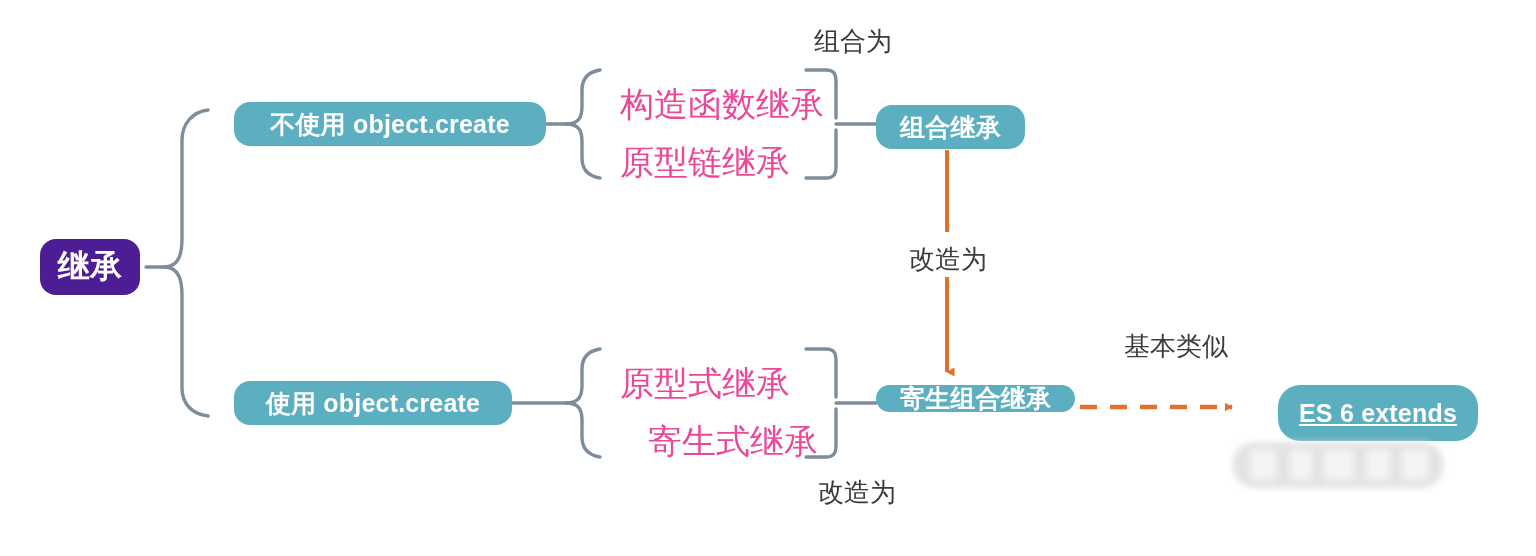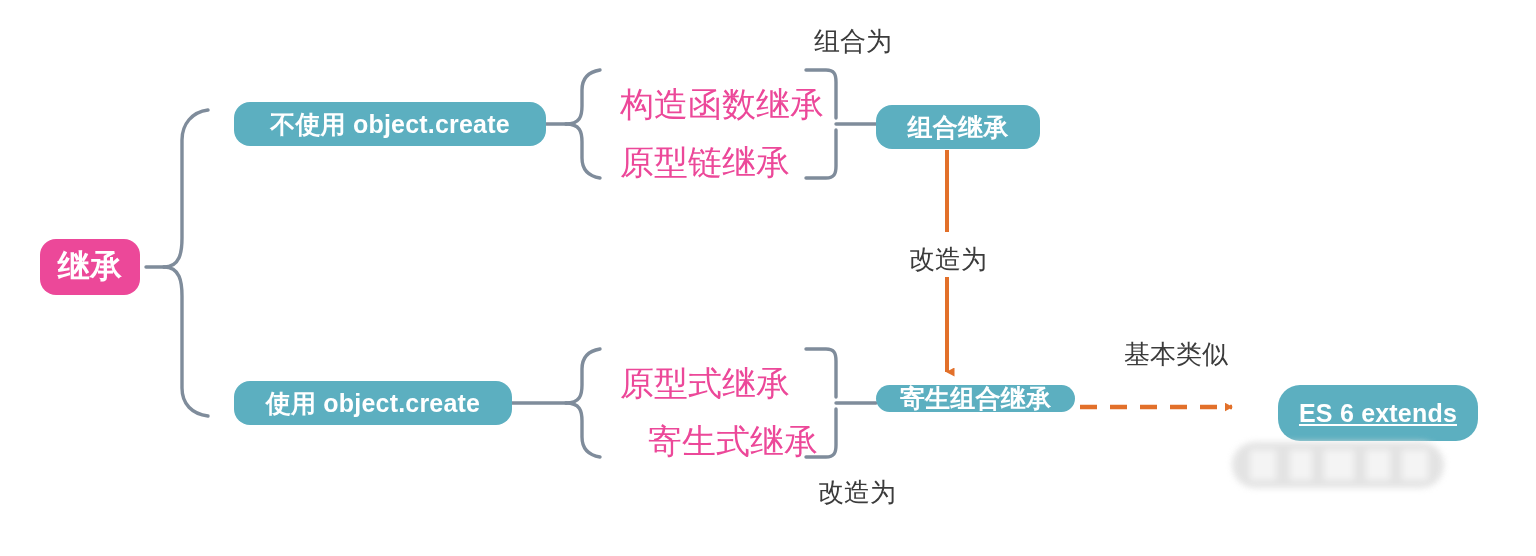--- a/index.html
+++ b/index.html
@@ -32,21 +32,21 @@
     display: flex;
     align-items: center;
     justify-content: center;
     color: #ffffff;
     font-weight: bold;
     white-space: nowrap;
     letter-spacing: 0.2px;
     border-radius: 16px;
   }
   .node-root {
-    background: #ec4899;
+    background: #4c1d95;
     font-size: 32px;
     left: 40px;
     top: 239px;
     width: 100px;
     height: 56px;
   }
   .node-teal {
     background: #5CAFC0;
     font-size: 25px;
   }
@@ -58,21 +58,21 @@
   }
   .node-use {
     left: 234px;
     top: 381px;
     width: 278px;
     height: 44px;
   }
   .node-zuhe {
     left: 876px;
     top: 105px;
-    width: 164px;
+    width: 149px;
     height: 44px;
   }
   .node-jisheng {
     left: 876px;
     top: 385px;
     width: 199px;
     height: 27px;
   }
   .node-es6 {
     left: 1278px;
@@ -100,21 +100,21 @@
     position: absolute;
     color: #3b3b3b;
     font-size: 26px;
     white-space: nowrap;
     background: #ffffff;
     padding: 0 6px;
   }
   .cap-zuhewei   { left: 808px; top: 24px; }
   .cap-gaizao-1  { left: 903px; top: 242px; }
   .cap-gaizao-2  { left: 812px; top: 475px; }
-  .cap-jiben     { left: 1118px; top: 337px; }
+  .cap-jiben     { left: 1118px; top: 329px; }
 
   
   .redacted {
     position: absolute;
     left: 1232px;
     top: 442px;
     width: 212px;
     height: 46px;
     border-radius: 23px;
     background: #e2e2e2;

